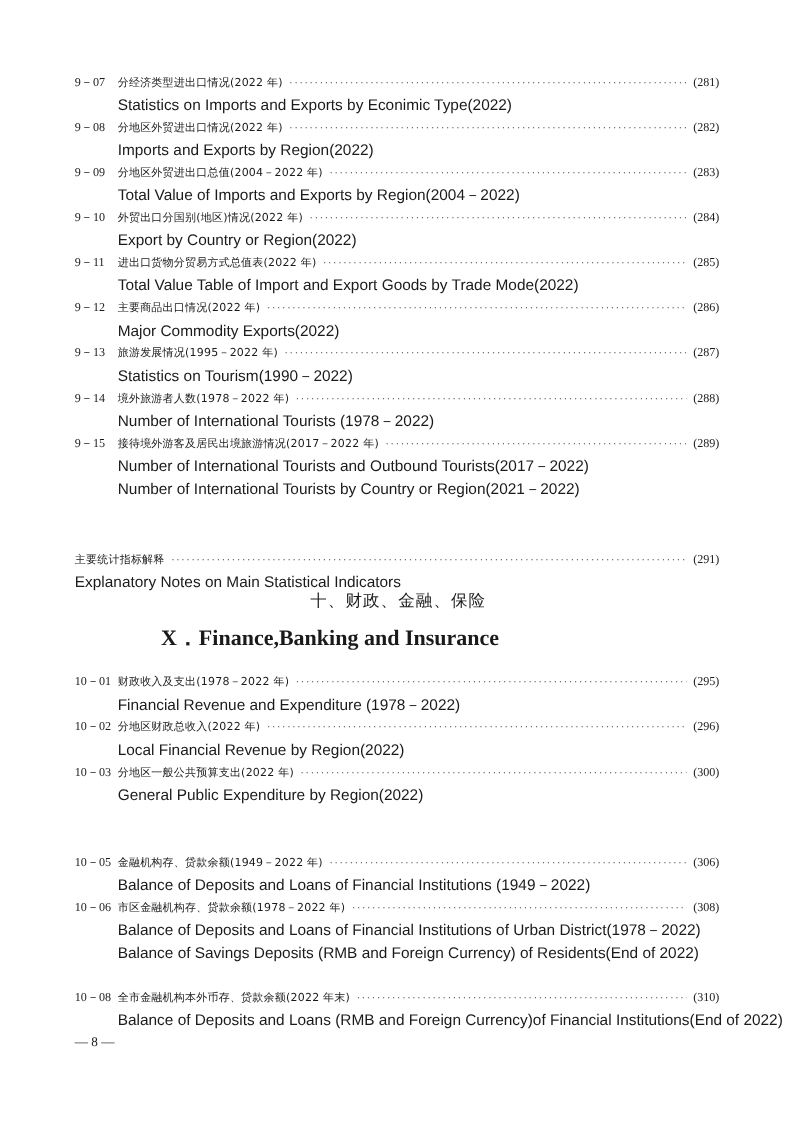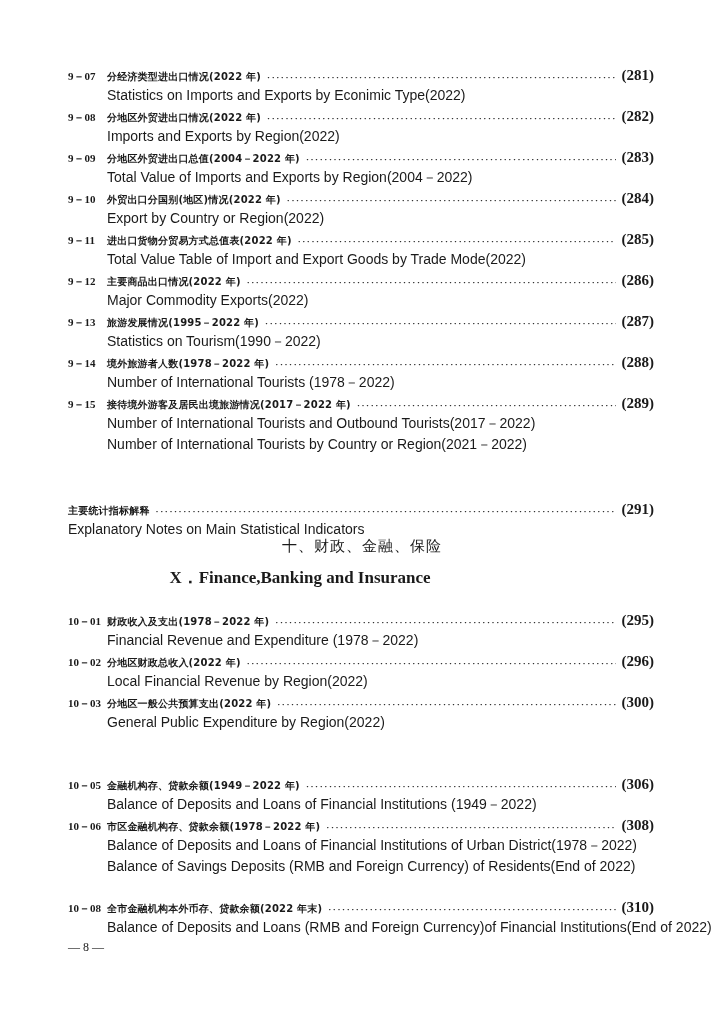--- a/index.html
+++ b/index.html
@@ -1,30 +1,30 @@
 <!DOCTYPE html>
 <html><head>
 <meta charset="utf-8">
 <style>
   html, body { margin: 0; padding: 0; background: #ffffff; }
   body { width: 724px; height: 1024px; position: relative; overflow: hidden;
          font-family: "DejaVu Serif", "Liberation Serif", serif; color: #1a1a1a; }
   .page { position: absolute; left: 0; top: 0; width: 724px; height: 1024px; }
   .entry { position: absolute; left: 68px; width: 586px; }
-  .row-cn { display: flex; align-items: baseline; height: 20px; font-size: 10.5px; line-height: 20px; white-space: nowrap; font-weight: bold; }
+  .row-cn { display: flex; align-items: baseline; height: 20px; font-size: 10.5px; line-height: 20px; white-space: nowrap; }
   .num { width: 39px; flex: 0 0 auto; font-family: "Liberation Serif", serif; font-size: 11px; }
   .num.wide { width: 39px; }
   .title-cn { flex: 0 0 auto; font-family: "DejaVu Sans", sans-serif; font-size: 10px; letter-spacing: 0.2px; }
   .dots { flex: 1 1 auto; overflow: hidden; margin: 0 6px; font-size: 9px; letter-spacing: 1.6px; color: #333; font-family: "Liberation Serif", serif; }
   .dots::before { content: "··································································································································································································"; }
-  .page-no { flex: 0 0 auto; font-family: "Liberation Serif", serif; font-size: 15px; }
+  .page-no { flex: 0 0 auto; font-family: "Liberation Serif", serif; font-size: 11px; }
   .row-en { height: 21px; line-height: 21px; padding-left: 39px; font-family: Liberation Sans, sans-serif; font-size: 14px; white-space: nowrap; }
   .row-en.noindent { padding-left: 0; }
   .sec-cn { position: absolute; left: 0; width: 724px; top: 537px; text-align: center; font-family: "DejaVu Sans", sans-serif; font-size: 15px; letter-spacing: 1px; }
-  .sec-en { position: absolute; left: 0; width: 600px; top: 566px; text-align: center; font-family: "Liberation Serif", serif; font-weight: bold; font-size: 17px; }
+  .sec-en { position: absolute; left: 0; width: 600px; top: 566px; text-align: center; font-family: "Liberation Serif", serif; font-weight: bold; font-size: 20px; }
   .footer { position: absolute; left: 68px; top: 940px; font-family: "Liberation Serif", serif; font-size: 12px; }
 </style>
 </head>
 <body>
 
 <div class="page">
 
   <div class="entry" style="top:65px">
     <div class="row-cn">
         <span class="num">9－07</span>

